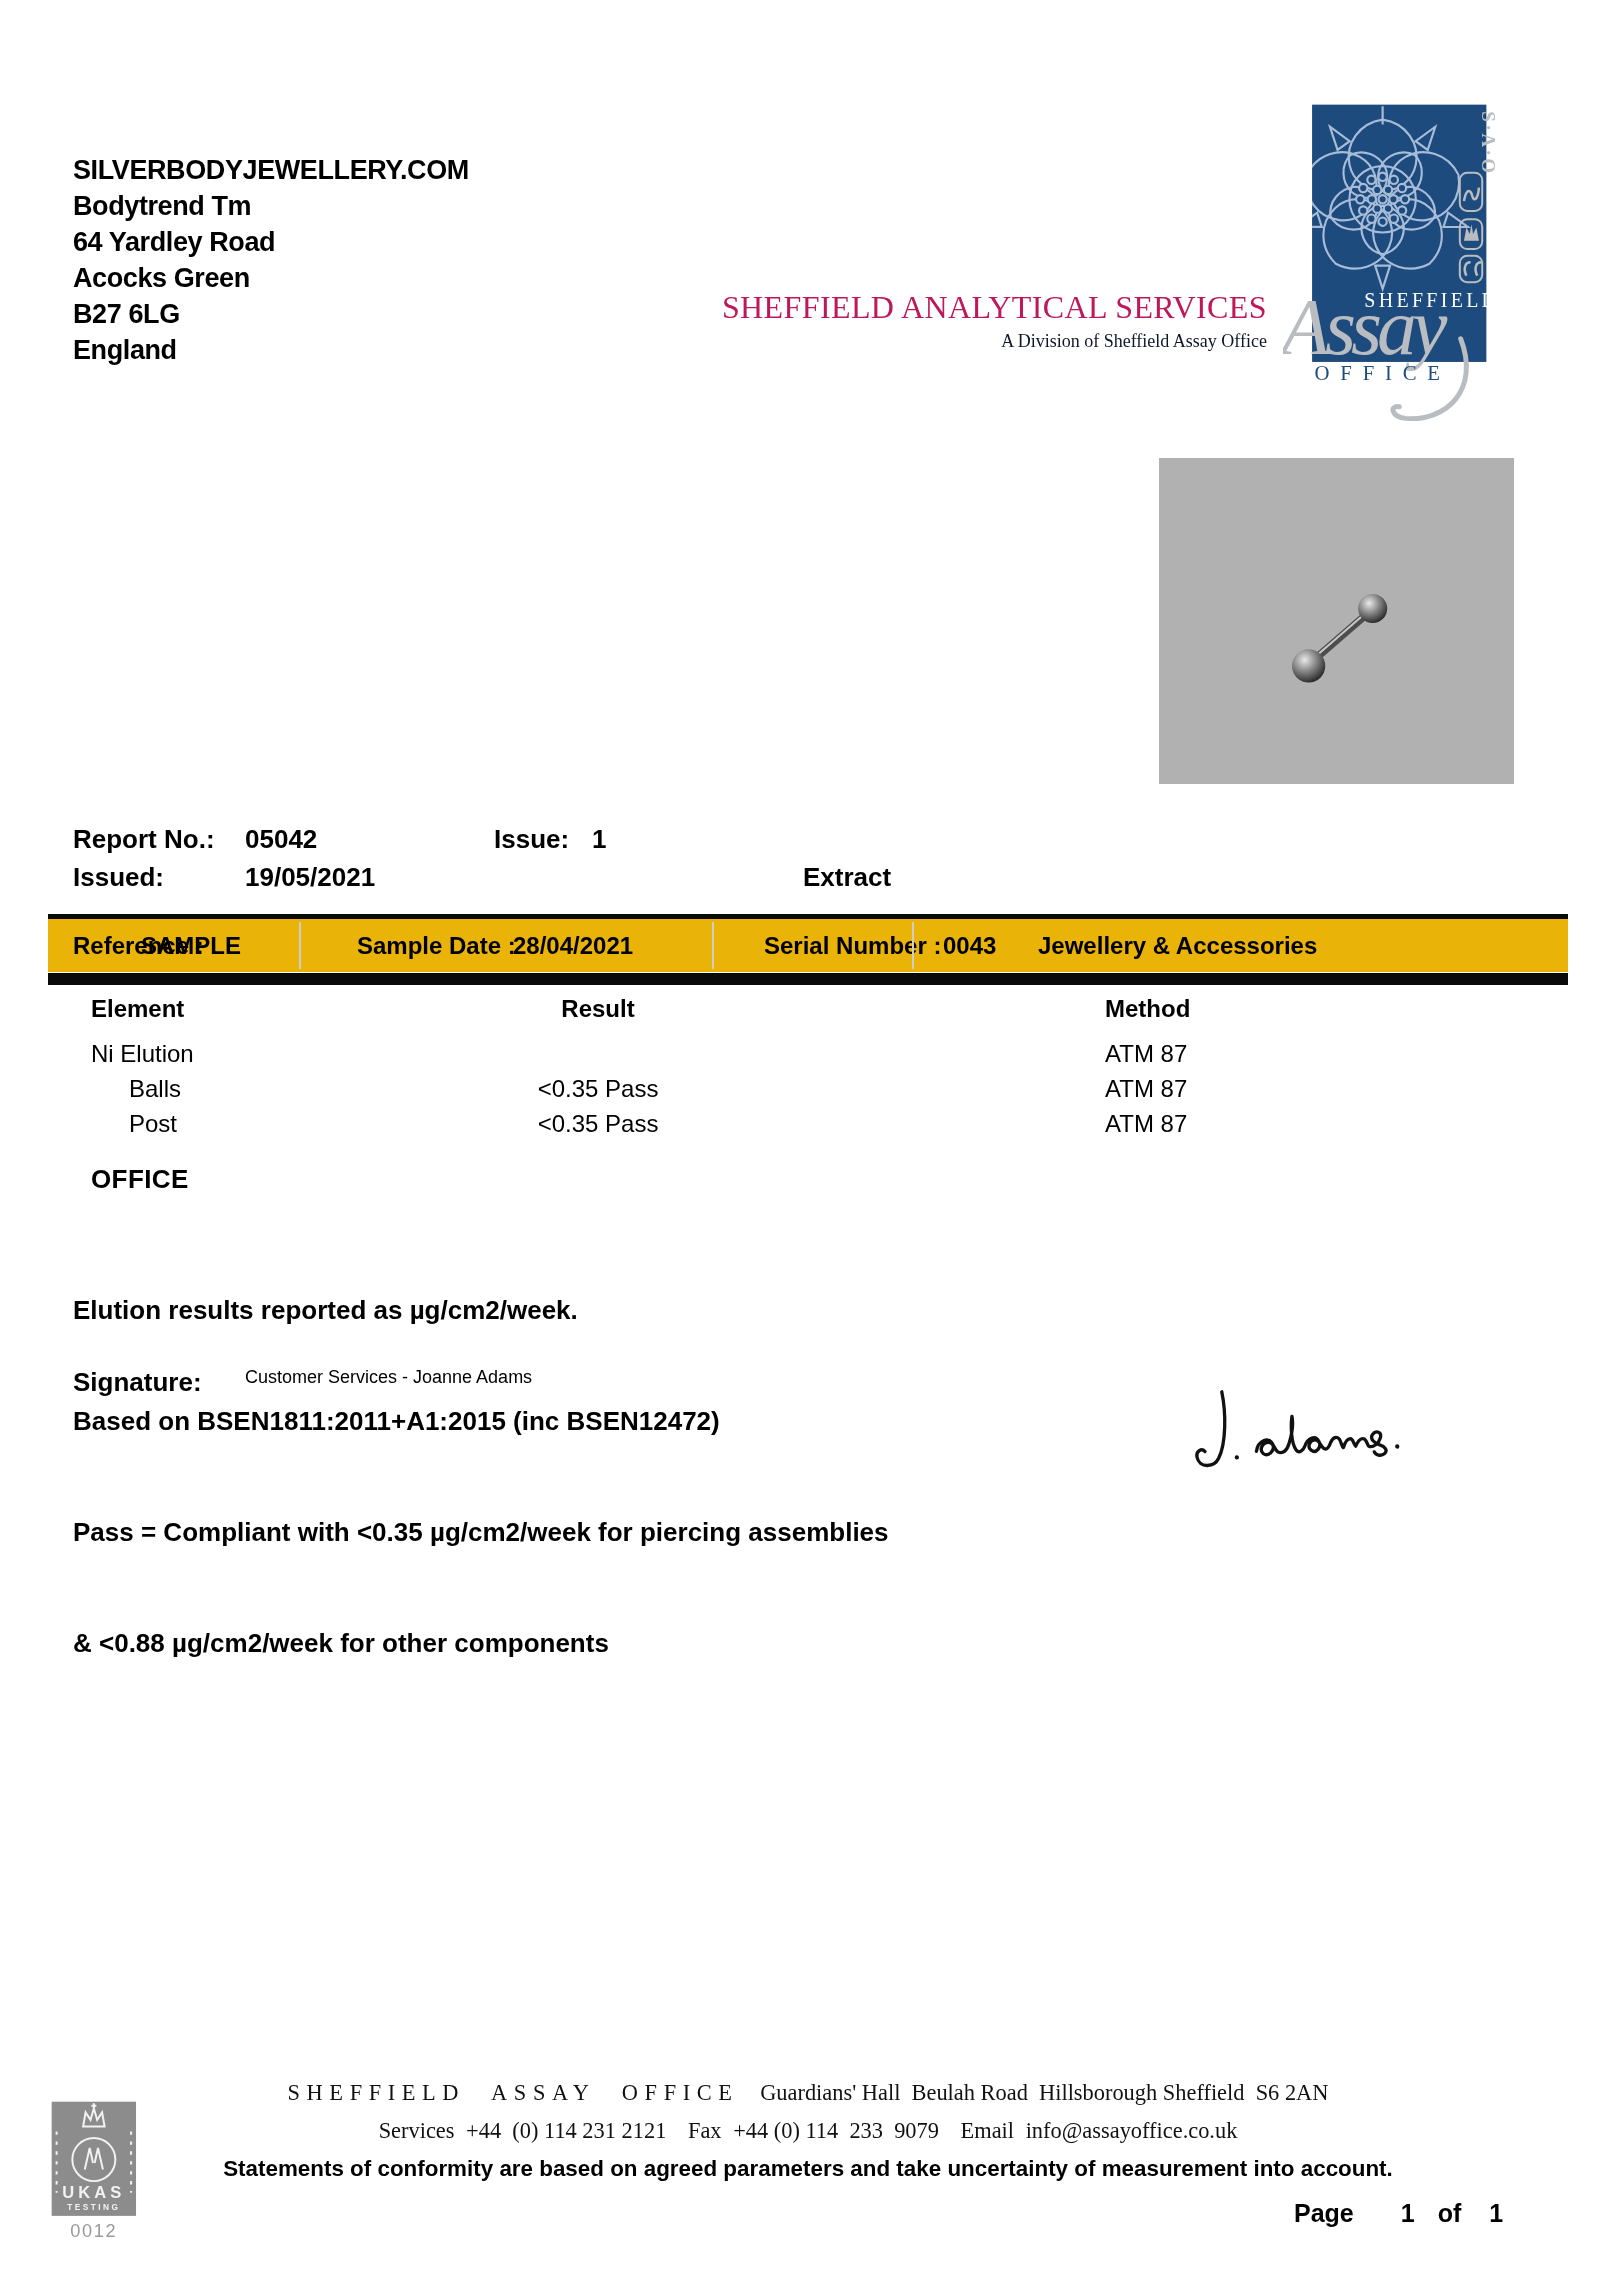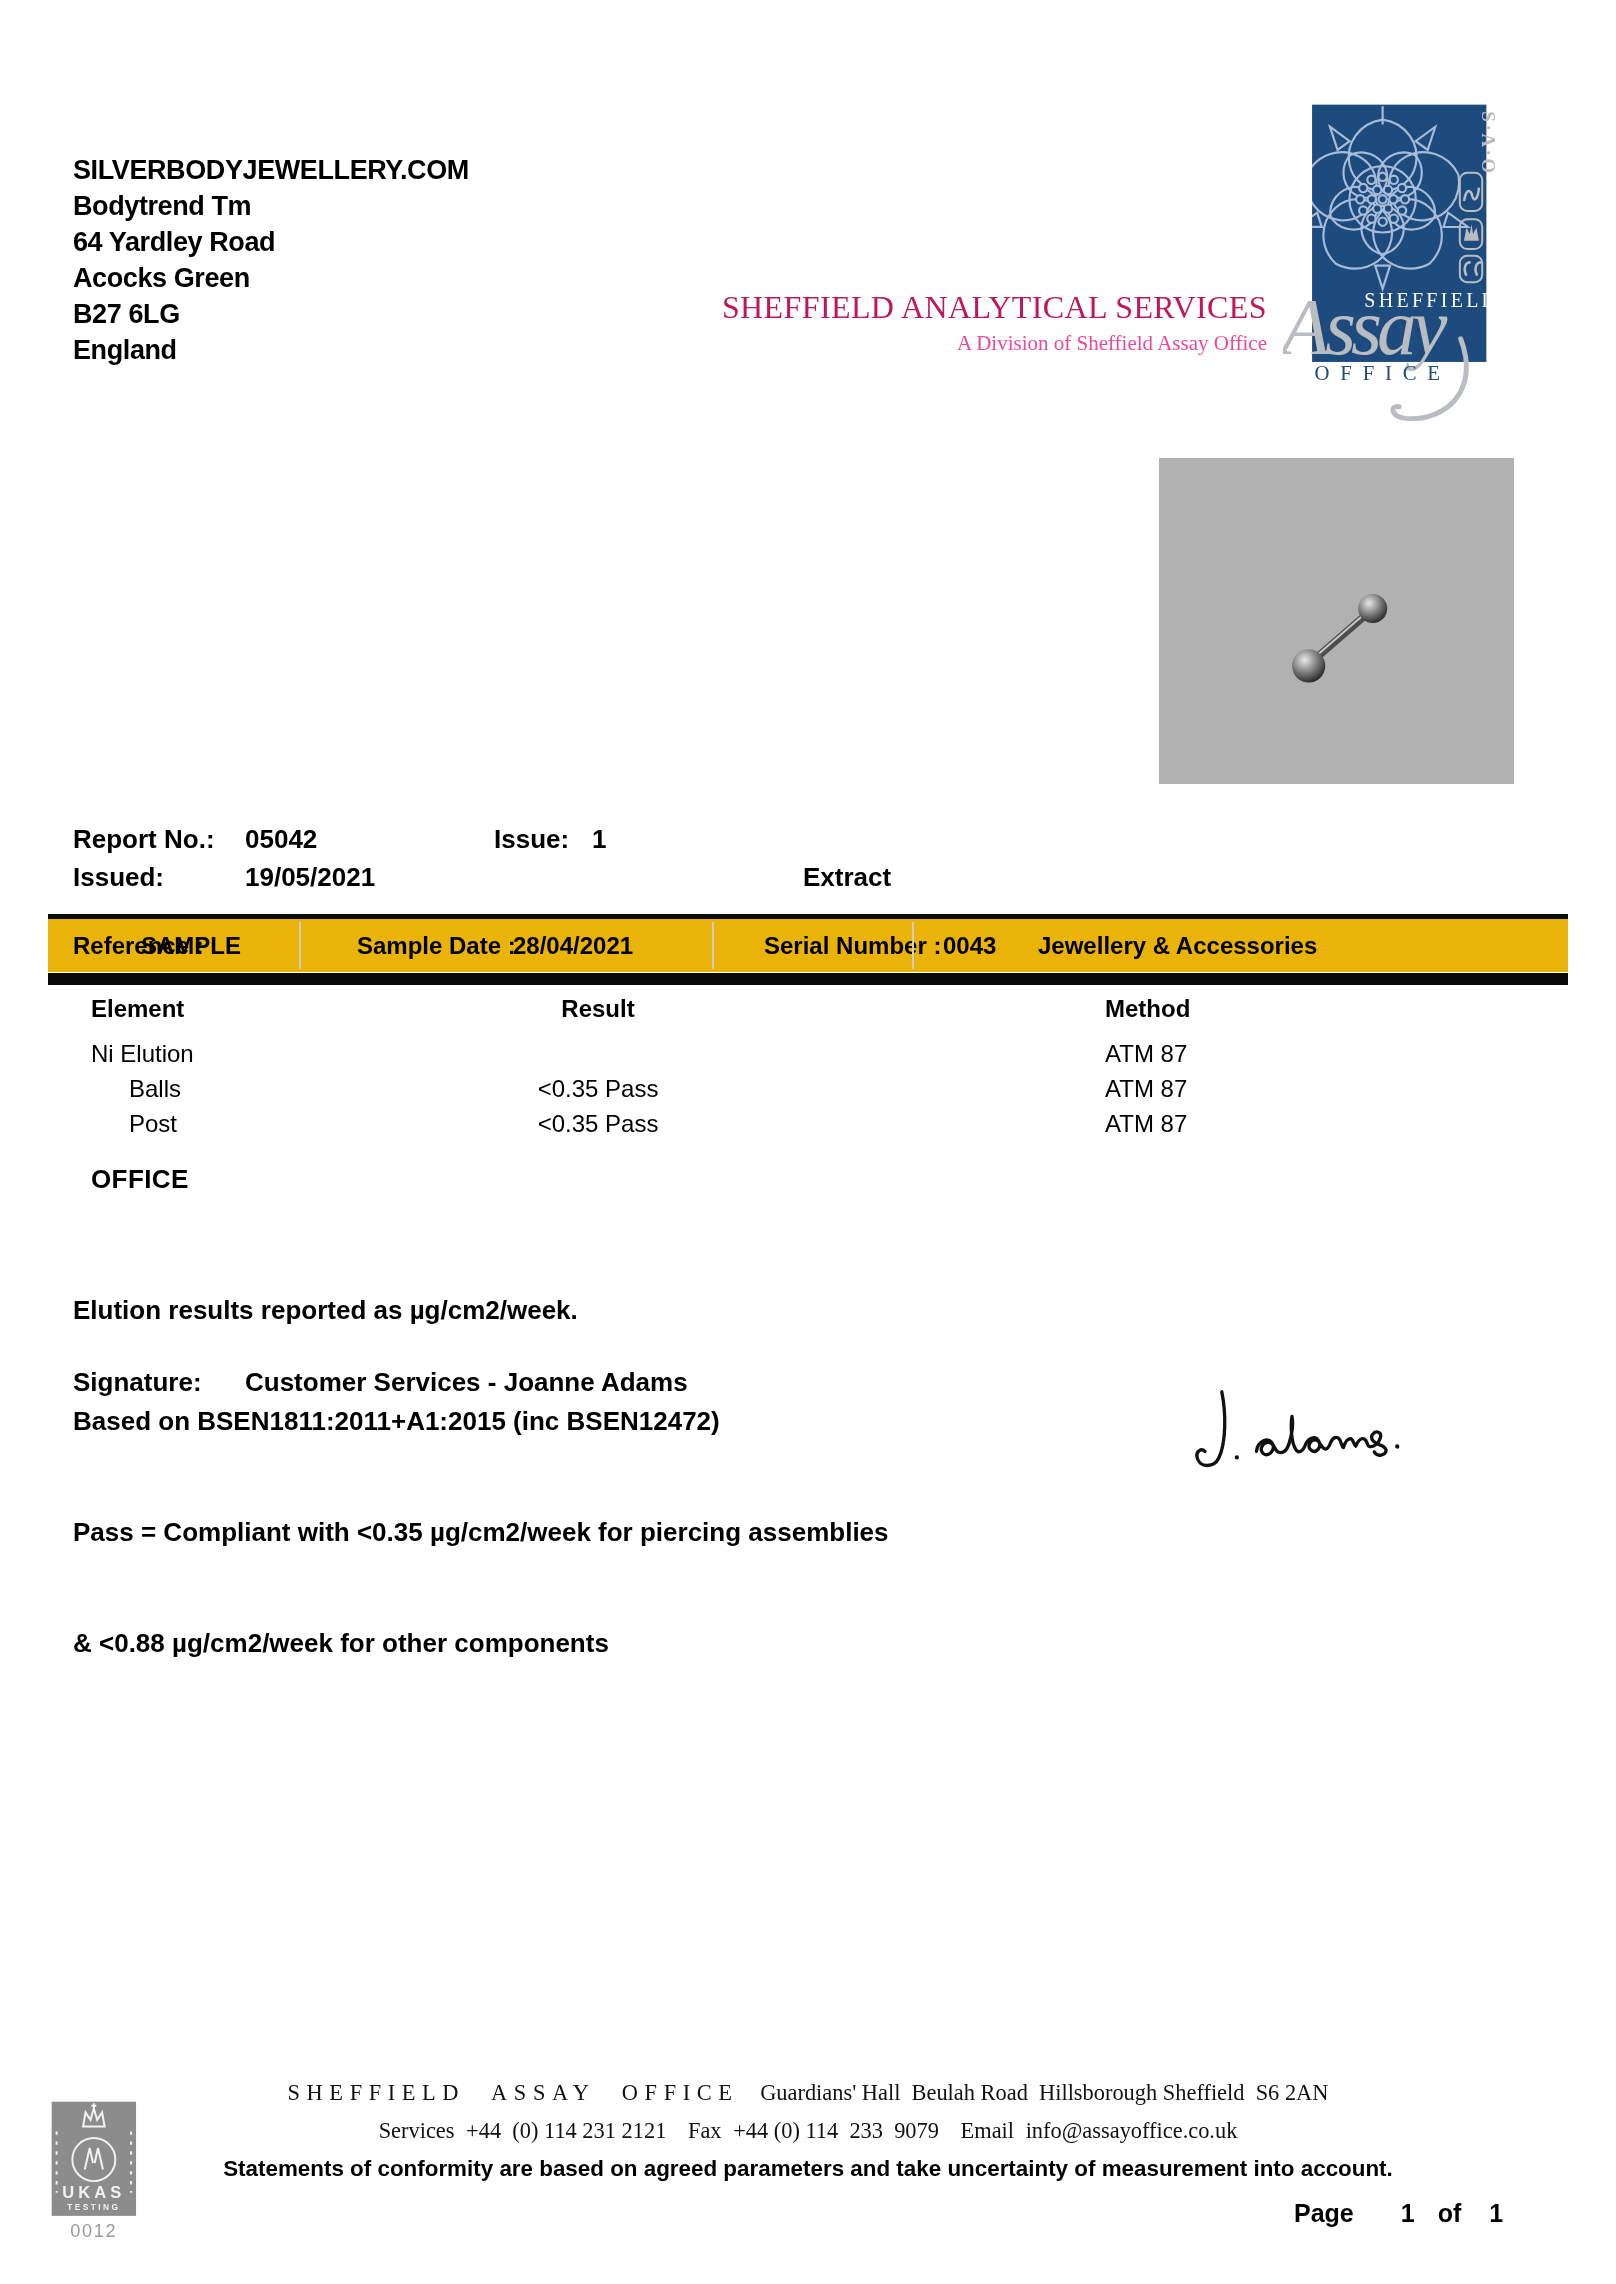--- a/index.html
+++ b/index.html
@@ -4,39 +4,39 @@
 <style>
   html,body{margin:0;padding:0;background:#ffffff;}
   .page{position:relative;width:1616px;height:2284px;background:#fff;overflow:hidden;
         font-family:"Liberation Sans", sans-serif;color:#000;}
   .abs{position:absolute;}
   
   .address{left:73px;top:152px;font-weight:bold;font-size:27px;line-height:36px;letter-spacing:-0.4px;}
   
   .svc{left:432px;top:289px;width:835px;text-align:right;font-family:"Liberation Serif", serif;}
   .svc-title{font-size:32px;color:#be185d;letter-spacing:0.4px;}
-  .svc-sub{font-size:21px;color:#ec4899;margin-top:5px;}
+  .svc-sub{font-size:18px;color:#0f172a;margin-top:5px;}
   
   .meta{font-weight:bold;font-size:26px;}
   
   .bar-topline{left:48px;top:914px;width:1520px;height:5px;background:#0a0a0a;}
   .refbar{left:48px;top:919px;width:1520px;height:53px;background:#eab308;font-weight:bold;font-size:24px;}
   .refbar span{position:absolute;top:0;line-height:53px;white-space:pre;}
   .refbar .sep{position:absolute;top:3.3px;bottom:3.3px;width:1.7px;background:#cdcdcd;}
   .bar-botline{left:48px;top:973px;width:1520px;height:11.6px;background:#0a0a0a;}
   
   .th{font-weight:bold;font-size:24px;}
   .td{font-size:24px;}
   .rescol{width:266px;text-align:center;}
   .item{font-weight:bold;font-size:26px;letter-spacing:0.4px;}
   
   .notes{left:73px;top:1218px;font-weight:bold;font-size:26px;line-height:37px;white-space:pre;}
   
   .sig-label{left:73px;top:1367px;font-weight:bold;font-size:26px;}
-  .sig-name{left:245px;top:1367px;font-weight:bold;font-size:26px;}
+  .sig-name{left:245px;top:1367px;font-weight:normal;font-size:18px;}
   .sig-hand{left:1169px;top:1369px;transform:rotate(-3deg);}
   
   .photo{left:1159px;top:458px;width:355px;height:326px;background:#b1b1b1;}
   
   .logo{left:1283px;top:98px;}
   
   .f-line{left:0;width:1616px;text-align:center;font-family:"Liberation Serif", serif;font-size:22.4px;color:#111;}
   .f1{top:2080px;}
   .f1 .office{letter-spacing:6.6px;word-spacing:15px;margin-right:21.6px;}
   .f1 .addr{white-space:pre;}

